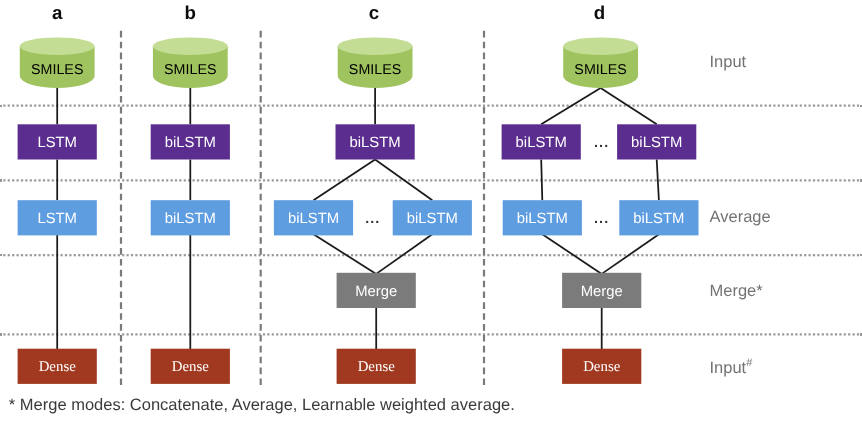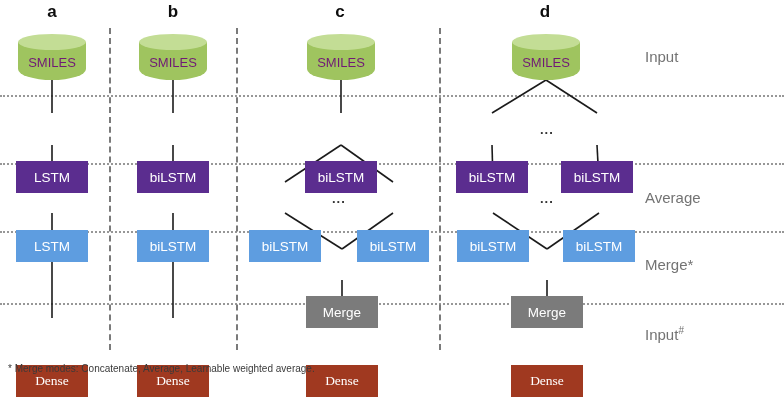--- a/index.html
+++ b/index.html
@@ -23,40 +23,40 @@
   }
   .cylinder {
     position:absolute; top:42px; width:68px; height:38px;
     background:#9fc45f; border-radius:0 0 34px 34px / 0 0 11px 11px;
     display:flex; align-items:center; justify-content:center; z-index:2;
   }
   .cylinder::before {
     content:""; position:absolute; top:-8px; left:0; width:68px; height:16px;
     border-radius:50%; background:#c3dd95;
   }
-  .cyl-label { position:relative; color:#701a75; font-size:13px; padding-top:3px; }
+  .cyl-label { position:relative; color:#000000; font-size:13px; padding-top:3px; }
   .node {
     position:absolute; width:72px; height:32px; z-index:2;
     display:flex; align-items:center; justify-content:center;
-    color:#ffffff; font-size:13.5px;margin-top:48px;
+    color:#ffffff; font-size:13.5px;
   }
   .embedding { background:#5b2d8f; }
   .encoding  { background:#5e9de0; }
   .merge     { background:#7b7b7b; }
   .output    { background:#a03920;font-family:Liberation Serif, serif; }
   .dots {
     position:absolute; z-index:2; color:#333333; font-size:13px;
     letter-spacing:1px; font-weight:700;
   }
   .row-label {
     position:absolute; left:645px; font-size:15px; color:#737373; z-index:2;
   }
   .row-label sup { font-size:10px; }
   .footnote {
-    position:absolute; left:8px; font-size:10px; color:#3a3a3a;
+    position:absolute; left:8px; font-size:15px; color:#3a3a3a;
     line-height:14px; z-index:2;
   }
 </style>
 </head>
 <body>
 
 <div class="canvas">
 
   <svg class="connectors" width="784" height="403">
 

